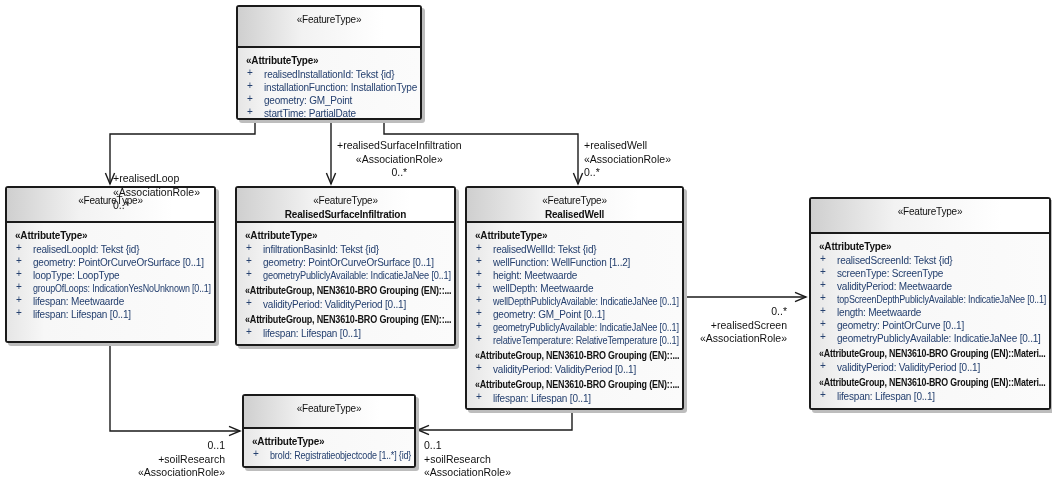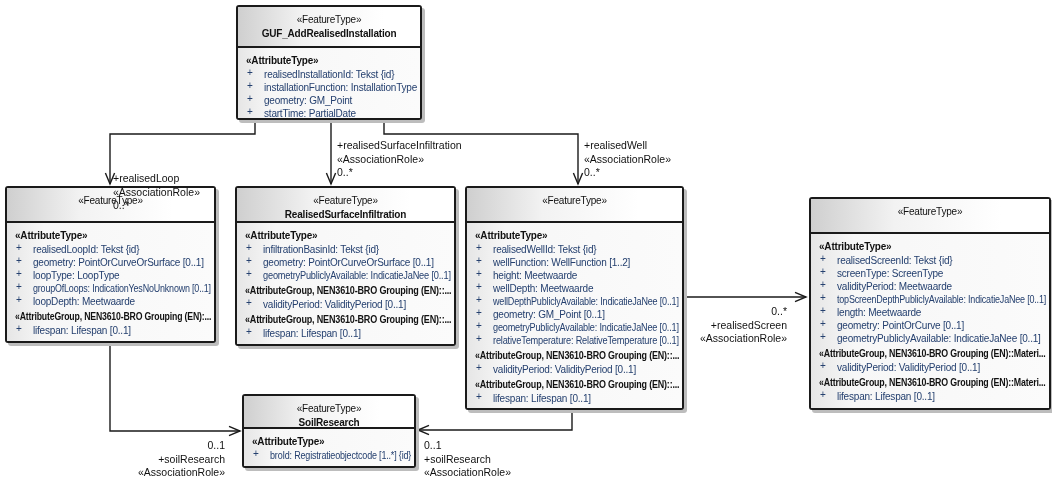--- a/index.html
+++ b/index.html
@@ -45,21 +45,20 @@
       <polyline points="684,297 806,297" class="edge"></polyline>
       <path d="M 795 301.6 L 806 297 L 795 292.4" class="edge"></path>
       <polyline points="110,343 110,431 240,431" class="edge"></polyline>
       <path d="M 229 435.6 L 240 431 L 229 426.4" class="edge"></path>
       <polyline points="572,410 572,430 418,430" class="edge"></polyline>
       <path d="M 429 425.4 L 418 430 L 429 434.6" class="edge"></path>
     </svg>
 <div class="uml-class" style="left: 236px; top: 5px; width: 186px; height: 115px;">
       <div class="uml-title" style="height: 41px;">
         <div class="tline"><span class="fit stereo">«FeatureType»</span></div>
-        <div class="tline"><span class="fit cname">GUF_AddRealisedInstallation</span></div>
       </div>
       <div class="uml-body">
         <div class="row heading">
           <span class="txt"><span class="fit">«AttributeType»</span></span>
         </div>
         <div class="row attr">
           <span class="vis">+</span>
           <span class="txt"><span class="fit">realisedInstallationId: Tekst {id}</span></span>
         </div>
         <div class="row attr">
@@ -95,24 +94,21 @@
         <div class="row attr">
           <span class="vis">+</span>
           <span class="txt"><span class="fit">loopType: LoopType</span></span>
         </div>
         <div class="row attr">
           <span class="vis">+</span>
           <span class="txt"><span class="fit" style="transform: scaleX(0.894);">groupOfLoops: IndicationYesNoUnknown [0..1]</span></span>
         </div>
         <div class="row attr">
           <span class="vis">+</span>
-          <span class="txt"><span class="fit">loopDepth: Meetwaarde</span></span>
-        </div>
-        <div class="row group">
-          <span class="txt"><span class="fit" style="transform: scaleX(0.871);">«AttributeGroup, NEN3610-BRO Grouping (EN):...</span></span>
+          <span class="txt"><span class="fit">lifespan: Meetwaarde</span></span>
         </div>
         <div class="row attr">
           <span class="vis">+</span>
           <span class="txt"><span class="fit">lifespan: Lifespan [0..1]</span></span>
         </div>
       </div>
     </div>
     <div class="uml-class" style="left: 235px; top: 186px; width: 221px; height: 160px;">
       <div class="uml-title" style="height: 35px;">
         <div class="tline"><span class="fit stereo">«FeatureType»</span></div>
@@ -146,20 +142,21 @@
         </div>
         <div class="row attr">
           <span class="vis">+</span>
           <span class="txt"><span class="fit">lifespan: Lifespan [0..1]</span></span>
         </div>
       </div>
     </div>
     <div class="uml-class" style="left: 465px; top: 186px; width: 219px; height: 224px;">
       <div class="uml-title" style="height: 35px;">
         <div class="tline"><span class="fit stereo">«FeatureType»</span></div>
+        <div class="tline"><span class="fit cname">RealisedWell</span></div>
       </div>
       <div class="uml-body">
         <div class="row heading">
           <span class="txt"><span class="fit">«AttributeType»</span></span>
         </div>
         <div class="row attr">
           <span class="vis">+</span>
           <span class="txt"><span class="fit">realisedWellId: Tekst {id}</span></span>
         </div>
         <div class="row attr">
@@ -254,38 +251,37 @@
         </div>
         <div class="row attr">
           <span class="vis">+</span>
           <span class="txt"><span class="fit">lifespan: Lifespan [0..1]</span></span>
         </div>
       </div>
     </div>
     <div class="uml-class" style="left: 242px; top: 394px; width: 174px; height: 74px;">
       <div class="uml-title" style="height: 33px;">
         <div class="tline"><span class="fit stereo">«FeatureType»</span></div>
-        <div class="tline"><span class="fit cname">SoilResearch</span></div>
       </div>
       <div class="uml-body">
         <div class="row heading">
           <span class="txt"><span class="fit">«AttributeType»</span></span>
         </div>
         <div class="row attr">
           <span class="vis">+</span>
           <span class="txt"><span class="fit" style="transform: scaleX(0.898);">broId: Registratieobjectcode [1..*] {id}</span></span>
         </div>
       </div>
     </div>
     <div class="edge-label" style="left: 113px; top: 139px; margin-top: 33px;">
       <div>+realisedLoop</div>
       <div>«AssociationRole»</div>
       <div>0..*</div>
     </div>
-    <div class="edge-label" style="left: 337px; top: 139px;">
+    <div class="edge-label" style="left: 337px; top: 139px; text-align: center;">
       <div>+realisedSurfaceInfiltration</div>
       <div>«AssociationRole»</div>
       <div>0..*</div>
     </div>
     <div class="edge-label" style="left: 584px; top: 139px;">
       <div>+realisedWell</div>
       <div>«AssociationRole»</div>
       <div>0..*</div>
     </div>
     <div class="edge-label right" style="right: 265px; top: 305px;">

